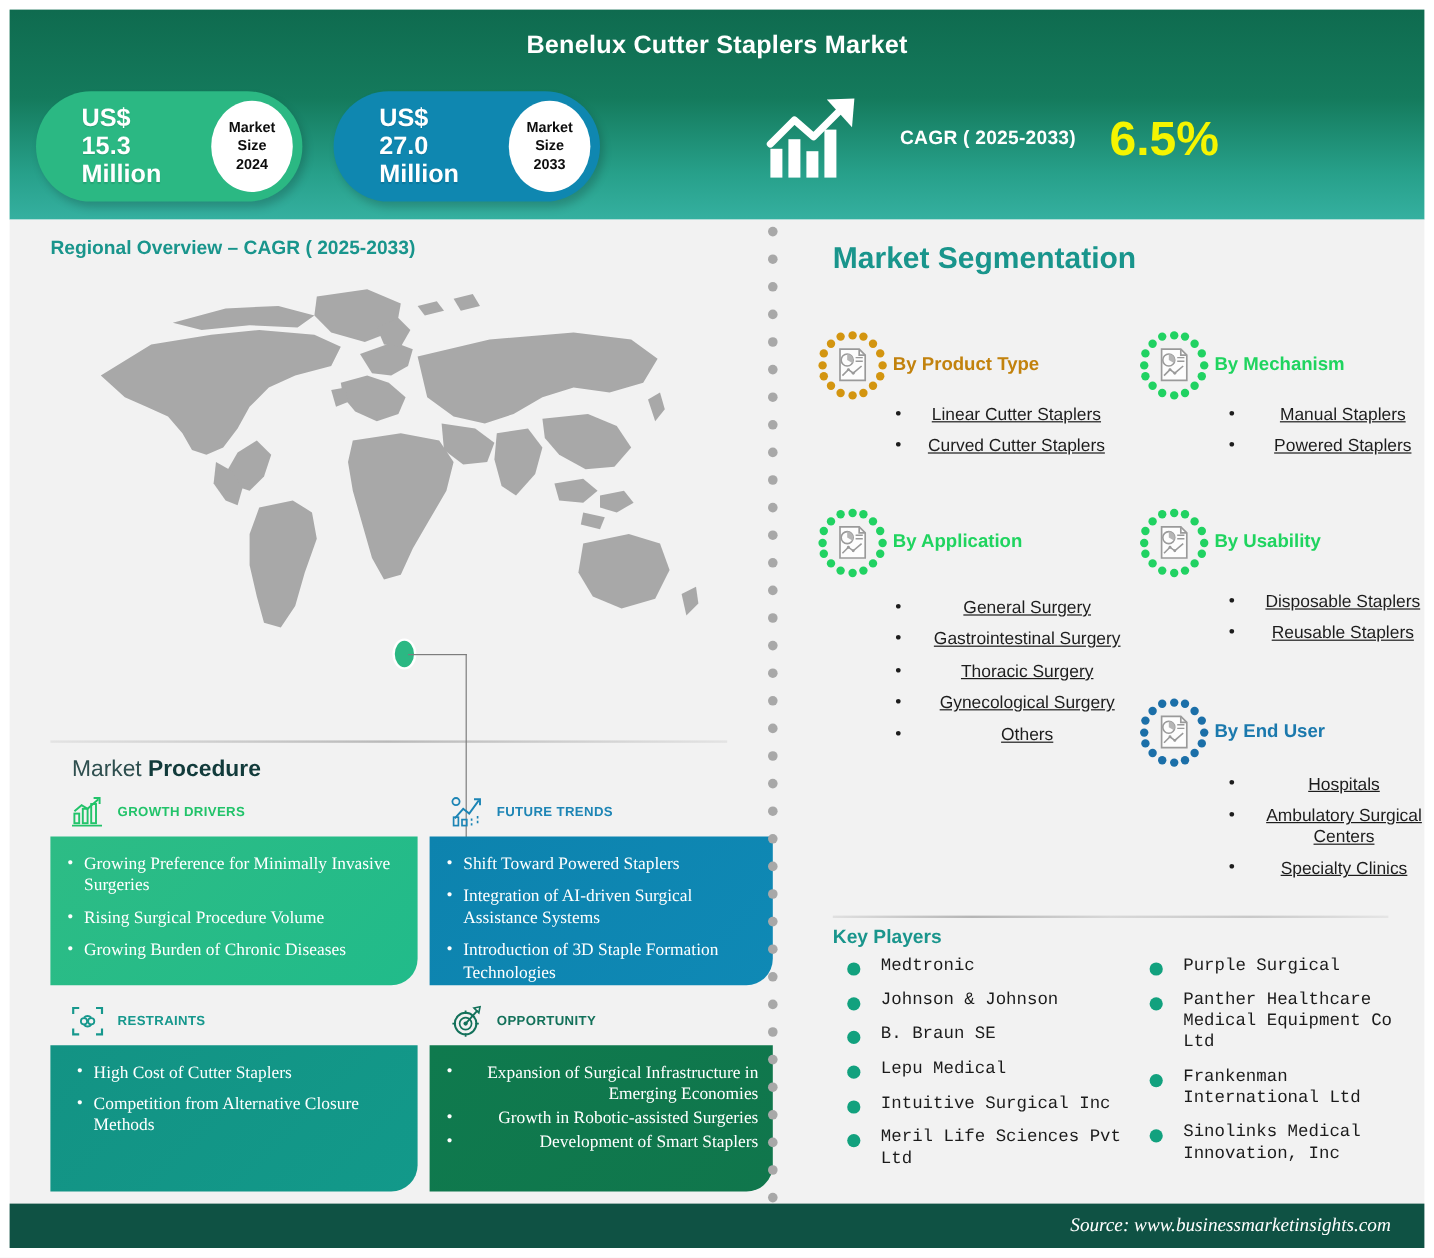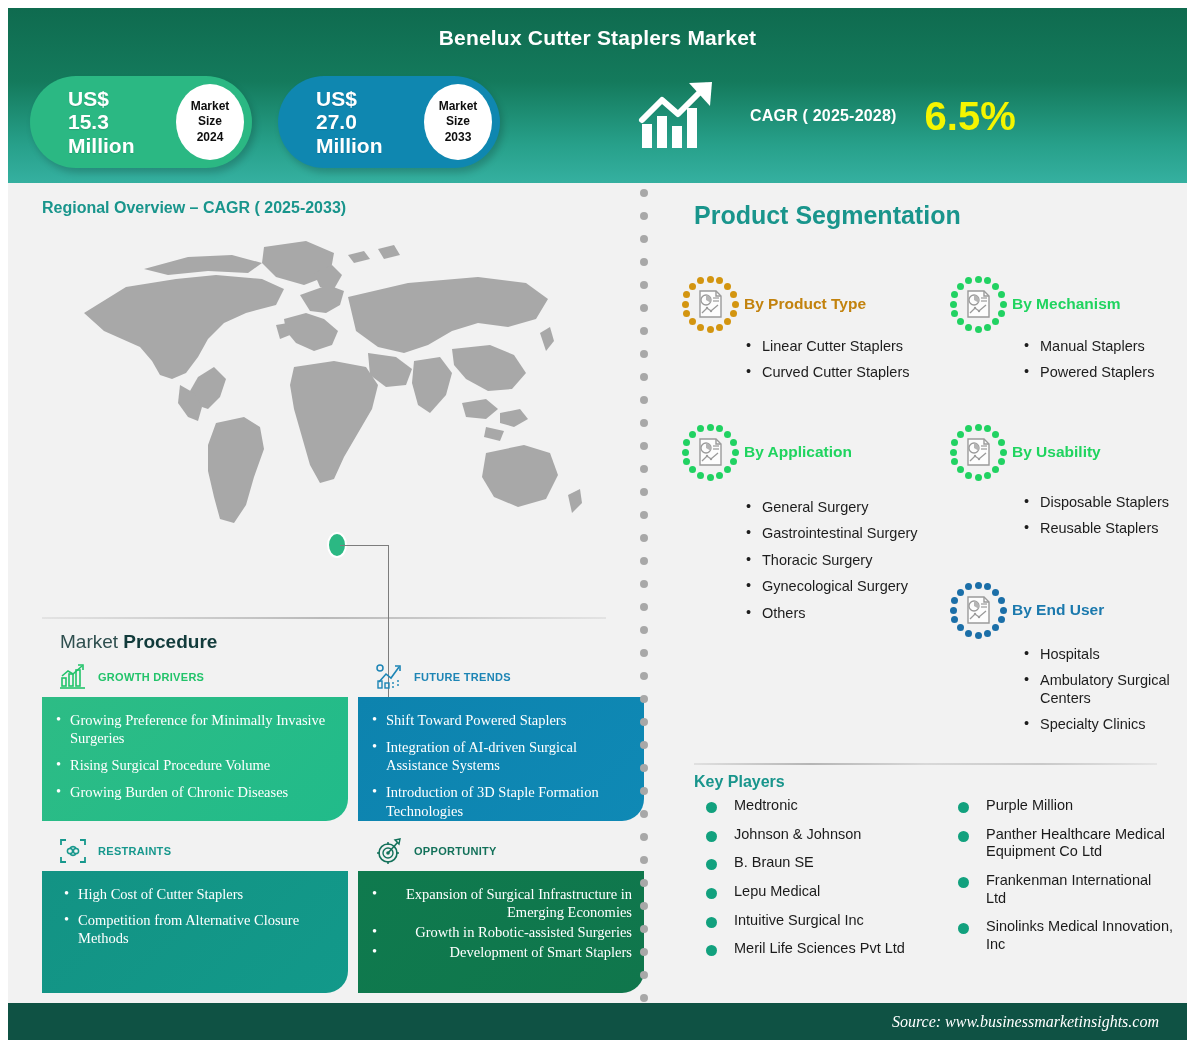--- a/index.html
+++ b/index.html
@@ -161,51 +161,51 @@
   }
   .box-drivers   { background: linear-gradient(135deg,#2dbc85,#21bb8a); height: 124px; }
   .box-trends    { background: linear-gradient(135deg,#0d83ae,#0f89b5); height: 124px; }
   .box-restraint { background: linear-gradient(135deg,#139384,#12998a); height: 122px; }
   .box-opp       { background: linear-gradient(135deg,#0f7a4e,#10764c); height: 122px; }
   .box-opp li, .box-restraint li { margin-bottom: 8px; }
   .box-opp li { margin-bottom: 2px; text-align: right; }
 
   
   .seg-title { color:#19958c; font-size: 25px; font-weight: 700; margin: 8px 0 4px 22px; }
-  .seg-area { position: relative; height: 525px; }
+  .seg-area { position: relative; height: 525px; text-align: center; }
   .seg-block { position: absolute; }
   .seg-head { display:flex; align-items:center; gap: 6px; }
   .seg-name { font-size: 15.5px; font-weight: 700; }
   .nm-orange { color:#c2820d; }
   .nm-green  { color:#1fd45f; }
   .nm-blue   { color:#1b79ad; }
   .seg-list { list-style:none; margin-top: 6px; }
   .seg-list li {
     position: relative; padding-left: 18px; margin-bottom: 9px;
-    font-size: 14.5px; color:#1d1d1d; line-height:1.2;
+    font-size: 14.5px; color:#1d1d1d; line-height:1.2;text-decoration:underline;
   }
   .seg-list li::before { content:"•"; position:absolute; left:2px; top:-1px; color:#1d1d1d; }
 
   .dots-icon { position: relative; width: 56px; height: 56px; flex: none; }
   .dots-icon .d { position:absolute; width:7px; height:7px; border-radius:50%; }
   .dots-icon .doc { position:absolute; left:14px; top:13px; }
 
   .hr-key {
     height: 2px; margin: 4px 16px 8px 22px;
     background: linear-gradient(90deg,#e0e0e0,#b5b5b5,#d8d8d8,#c9c9c9,#e5e5e5);
   }
   .key-title { color:#19958c; font-size:16px; font-weight:700; margin-left:22px; margin-bottom:6px; }
   .key-grid {
     display:grid; grid-template-columns: 248px 1fr;
     margin-left: 26px; column-gap: 4px;
   }
   .key-col { list-style:none; }
   .key-col li {
     position:relative; padding-left: 36px; margin-bottom: 11px;
-    font-size: 14.5px; color:#1b1b1b; line-height:1.22;
+    font-size: 14.5px; color:#1b1b1b; line-height:1.22;font-family:Liberation Mono, monospace;
   }
   .key-col li::before {
     content:""; position:absolute; left: 8px; top: 5px;
     width:11px; height:11px; border-radius:50%; background:#12a17e;
   }
 
   
   .footer {
     position: absolute; left: 8px; bottom: 8px;
     width: 1179px; height: 37px;
@@ -257,21 +257,21 @@
 
     <div class="cagr-block">
       <svg class="cagr-icon" viewBox="0 0 86 72">
         <rect x="6" y="44" width="10" height="24" fill="#fff"></rect>
         <rect x="21" y="36" width="10" height="32" fill="#fff"></rect>
         <rect x="36" y="46" width="10" height="22" fill="#fff"></rect>
         <rect x="51" y="28" width="10" height="40" fill="#fff"></rect>
         <path d="M6 40 L26 20 L42 34 L70 6" stroke="#fff" stroke-width="6" fill="none" stroke-linecap="round" stroke-linejoin="round"></path>
         <path d="M53 3 L76 2 L74 26 Z" fill="#fff"></path>
       </svg>
-      <div class="cagr-label">CAGR ( 2025-2028)</div>
+      <div class="cagr-label">CAGR ( 2025-2033)</div>
       <div class="cagr-value">6.5%</div>
     </div>
   </div>
 
   <div class="body-wrap">
 
     <div class="left-col">
       <div class="section-title-teal">Regional Overview – CAGR ( 2025-2033)</div>
 
       <div class="map-area">
@@ -461,21 +461,21 @@
         <span class="dot" style="top: 673px;"></span>
         <span class="dot" style="top: 696px;"></span>
         <span class="dot" style="top: 719px;"></span>
         <span class="dot" style="top: 742px;"></span>
         <span class="dot" style="top: 765px;"></span>
         <span class="dot" style="top: 788px;"></span>
         <span class="dot" style="top: 811px;"></span>
       </div>
 
     <div class="right-col">
-      <div class="seg-title">Product Segmentation</div>
+      <div class="seg-title">Market Segmentation</div>
 
       <div class="seg-area">
 
         <div class="seg-block" style="left:10px; top:42px; width:250px;">
           <div class="seg-head">
             <div class="dots-icon">
               <svg class="doc" width="30" height="30" viewBox="0 0 30 30">
                 <path d="M4 2 H20 L25 7 V28 H4 Z" fill="#fdfdfd" stroke="#9a9a9a" stroke-width="1.4"></path>
                 <path d="M20 2 V7 H25" fill="none" stroke="#9a9a9a" stroke-width="1.4"></path>
                 <circle cx="10" cy="11" r="5" fill="none" stroke="#9a9a9a" stroke-width="1.3"></circle>
@@ -679,21 +679,21 @@
       <div class="key-grid">
         <ul class="key-col">
           <li>Medtronic</li>
           <li>Johnson &amp; Johnson</li>
           <li>B. Braun SE</li>
           <li>Lepu Medical</li>
           <li>Intuitive Surgical Inc</li>
           <li>Meril Life Sciences Pvt Ltd</li>
         </ul>
         <ul class="key-col">
-          <li>Purple Million</li>
+          <li>Purple Surgical</li>
           <li>Panther Healthcare Medical Equipment Co Ltd</li>
           <li>Frankenman International Ltd</li>
           <li>Sinolinks Medical Innovation, Inc</li>
         </ul>
       </div>
     </div>
   </div>
 
   <div class="footer">
     <span class="footer-text">Source:  www.businessmarketinsights.com</span>

